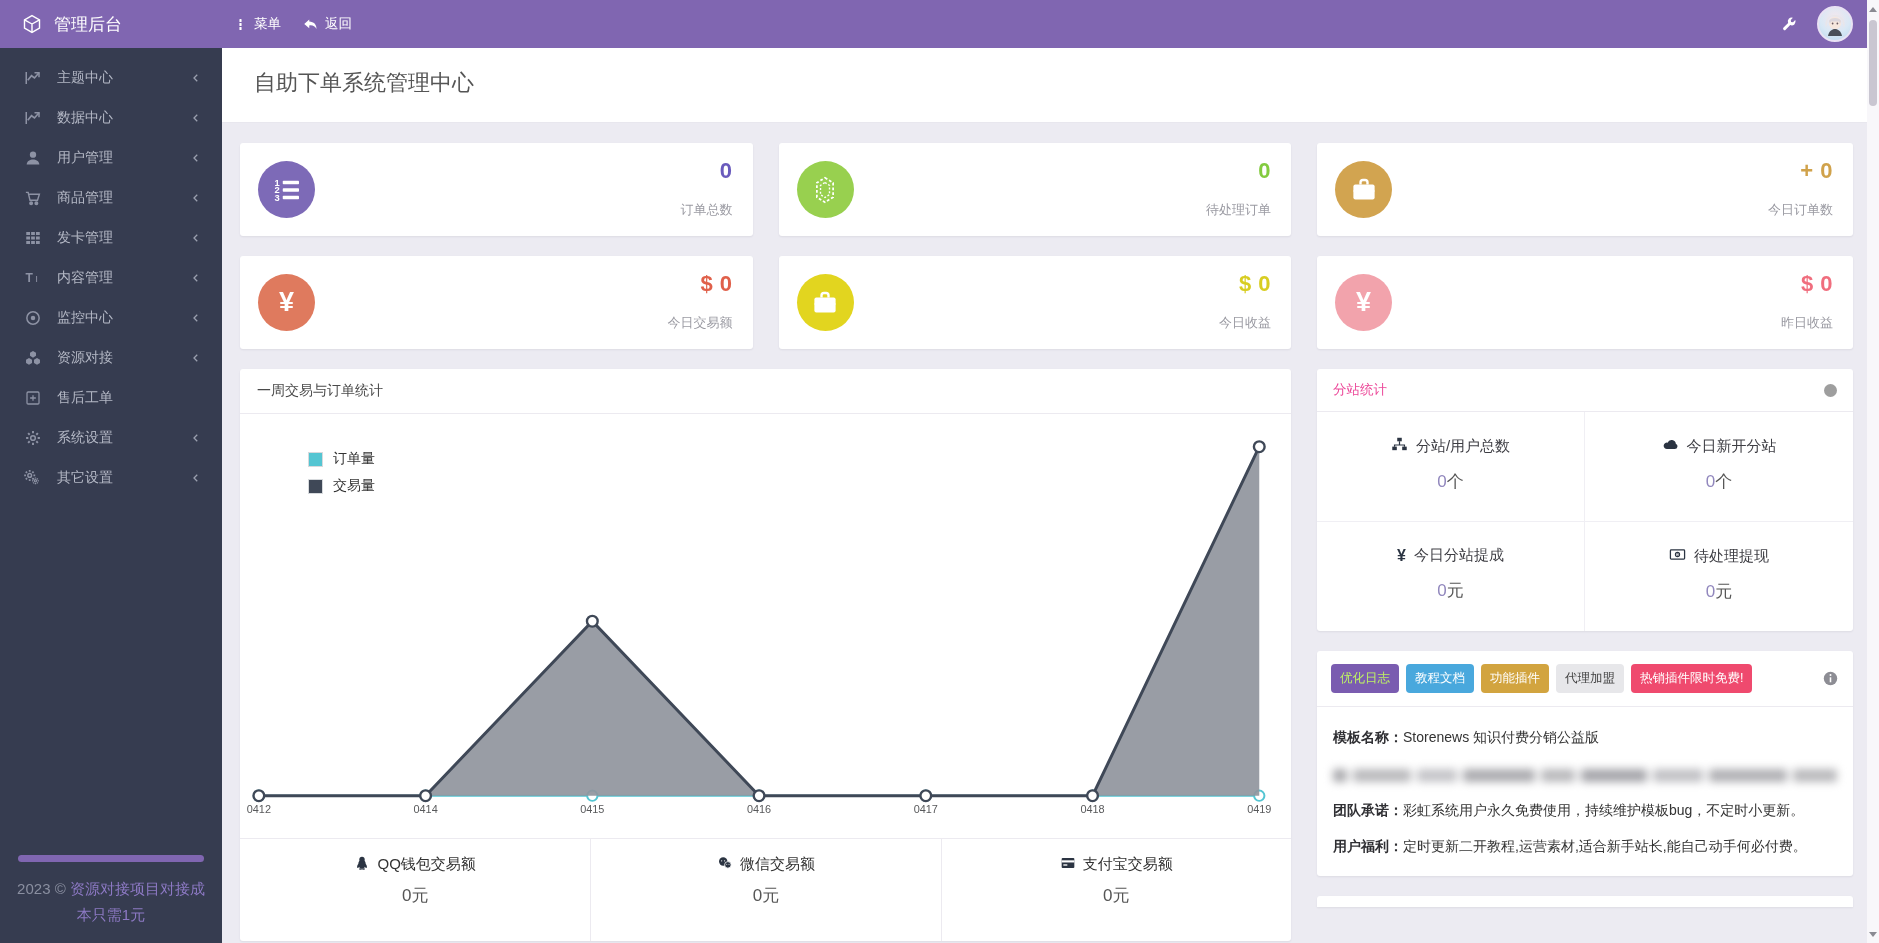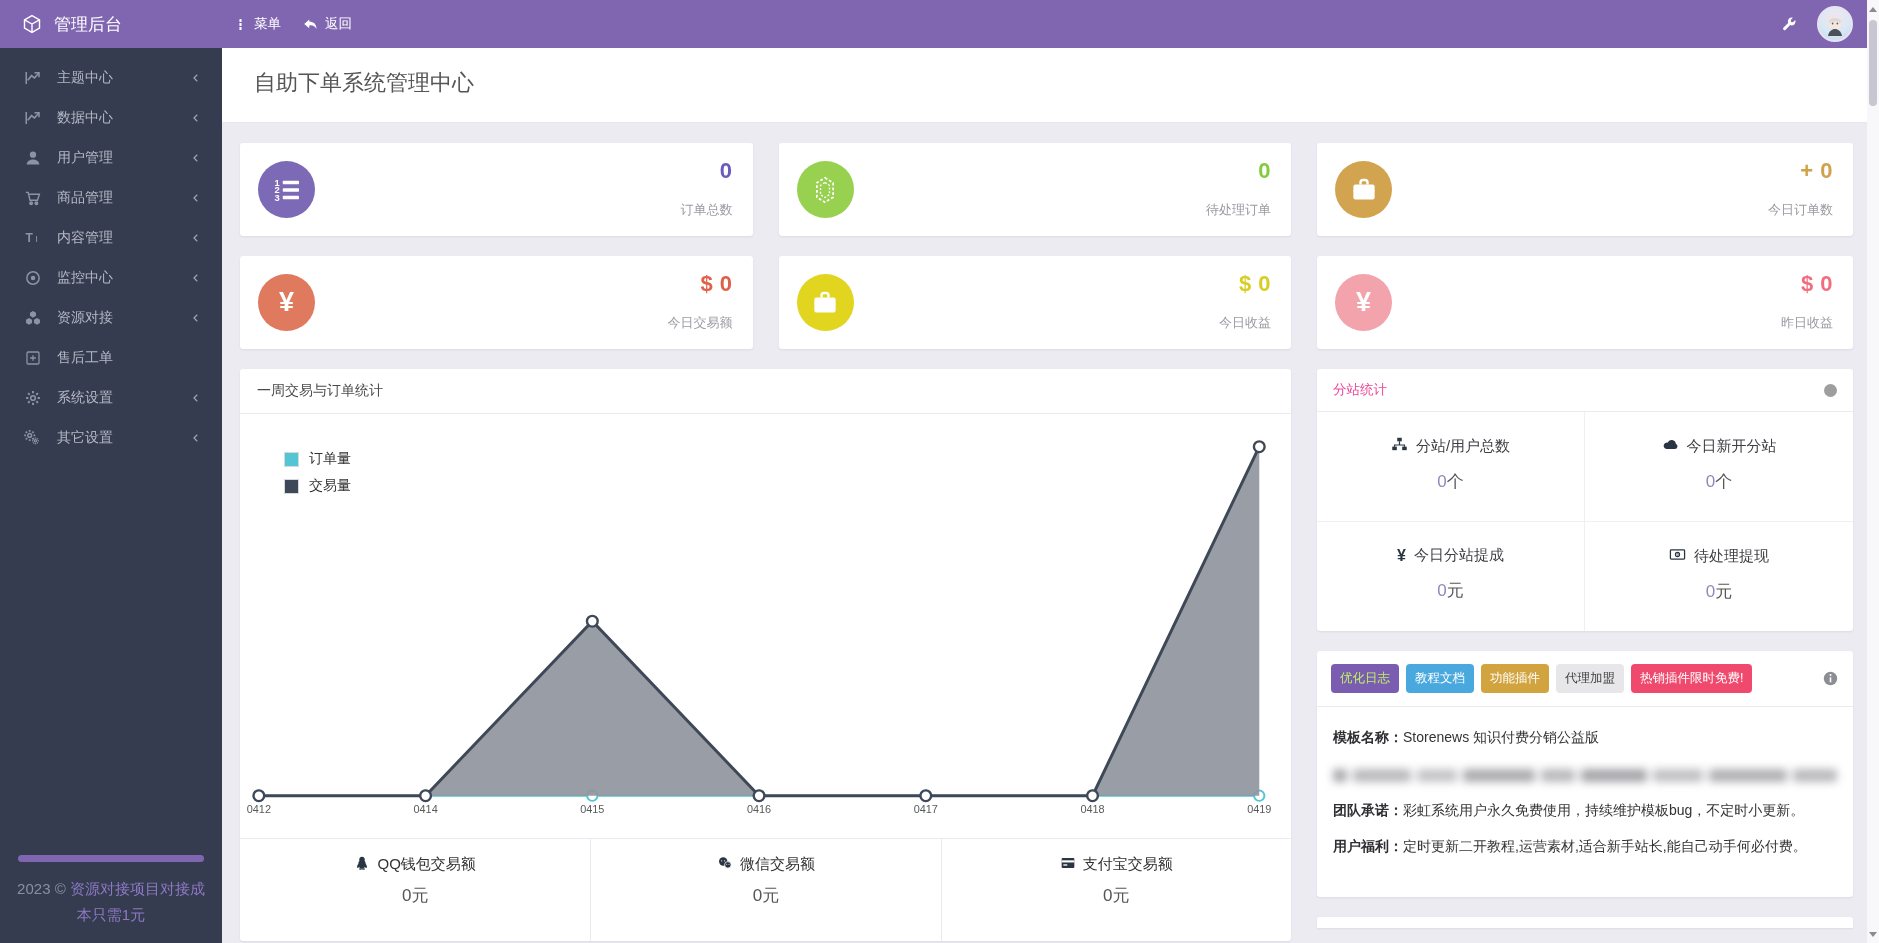--- a/index.html
+++ b/index.html
@@ -65,21 +65,21 @@
   .stat-icon svg { width:30px; height:30px; }
   .stat-icon .yen { font-size:27px; font-weight:bold; color:#fff; line-height:1; }
   .stat-value { position:absolute; right:20px; top:15px; font-size:22px; font-weight:bold; letter-spacing:.5px; }
   .stat-label { position:absolute; right:20px; bottom:17px; font-size:13px; color:#9a9aa2; }
 
   
   .chart-card { overflow:hidden; }
   .chart-header { padding:13px 17px; font-size:14px; color:#4a4a4a; border-bottom:1px solid #eceaf0; }
   .chart-body { position:relative; }
   .legend { position:absolute; left:44px; top:36px; display:flex; flex-direction:column; gap:9px; z-index:2; }
-  .legend-row { display:flex; align-items:center; gap:10px; cursor:pointer; }
+  .legend-row { display:flex; align-items:center; gap:10px; cursor:pointer;margin-left:24px; }
   .legend-swatch { width:15px; height:15px; border:1px solid #d7dadd; }
   .legend-label { font-size:14px; color:#333; }
   .chart-svg-wrap svg { display:block; width:100%; height:auto; }
 
   .pay-row { display:grid; grid-template-columns:1fr 1fr 1fr; border-top:1px solid #eceaf0; }
   .pay-cell { text-align:center; padding:16px 8px 34px; }
   .pay-cell + .pay-cell { border-left:1px solid #eceaf0; }
   .pay-label { font-size:15px; color:#333; display:inline-flex; align-items:center; gap:7px; }
   .pay-label svg { width:16px; height:16px; color:#2b3442; }
   .pay-value { margin-top:10px; font-size:17px; color:#555; }
@@ -97,21 +97,21 @@
   .sub-label .yen-sm { font-weight:bold; color:#2b3442; font-size:16px; }
   .sub-value { margin-top:14px; font-size:17px; }
   .sub-num { color:#9187bd; }
   .sub-unit { color:#555; }
 
   
   .badge-row { display:flex; align-items:center; gap:7px; padding:13px 14px; border-bottom:1px solid #eceaf0; flex-wrap:nowrap; }
   .badge { font-size:12.5px; padding:6px 9px; border-radius:4px; color:#fff; white-space:nowrap; cursor:pointer; }
   .info-icon { margin-left:auto; color:#8d8d94; display:inline-flex; }
   .info-icon svg { width:17px; height:17px; }
-  .promo-body { padding:6px 16px 26px; }
+  .promo-body { padding:6px 16px 5px; }
   .promo-line { margin:13px 0; font-size:14px; color:#333; line-height:1.65; }
   .promo-line b { color:#2f2f33; }
   .redacted { filter:blur(4px); display:flex; gap:6px; align-items:center; margin:16px 0 14px; height:20px; overflow:hidden; }
   .redacted i { display:inline-block; height:13px; border-radius:2px; background:#b9b9bc; }
   .stub-card { height:11px; border-radius:3px 3px 0 0; margin-bottom:0 !important; }
 
   
   .scrollbar { position:absolute; right:0; top:0; bottom:0; width:12px; background:#f8f7fa; z-index:40; }
   .sb-up, .sb-down { position:absolute; left:0; width:12px; height:14px; display:flex; align-items:center; justify-content:center; cursor:pointer; }
   .sb-up { top:2px; } .sb-down { bottom:2px; }
@@ -221,20 +221,41 @@
         </div>
         <div class="menu-item">
           <span class="mi-icon">
             <svg viewBox="0 0 24 24" fill="none" stroke="currentColor" stroke-width="1.9">
               <path d="M2.5 4.5h3L8 15h10l2.5-8H7"></path>
               <circle cx="9.5" cy="19" r="1.7" fill="currentColor"></circle>
               <circle cx="16.5" cy="19" r="1.7" fill="currentColor"></circle>
             </svg>
           </span>
           <span>商品管理</span>
+          <span class="chev">
+            <svg viewBox="0 0 24 24" fill="none" stroke="currentColor" stroke-width="2.6">
+              <path d="M14.5 5.5L8 12l6.5 6.5"></path>
+            </svg>
+          </span>
+        </div>
+        <div class="menu-item">
+          <span class="mi-icon">
+            <svg viewBox="0 0 24 24" fill="currentColor">
+              <rect x="3" y="4" width="5" height="4"></rect>
+              <rect x="9.5" y="4" width="5" height="4"></rect>
+              <rect x="16" y="4" width="5" height="4"></rect>
+              <rect x="3" y="10" width="5" height="4"></rect>
+              <rect x="9.5" y="10" width="5" height="4"></rect>
+              <rect x="16" y="10" width="5" height="4"></rect>
+              <rect x="3" y="16" width="5" height="4"></rect>
+              <rect x="9.5" y="16" width="5" height="4"></rect>
+              <rect x="16" y="16" width="5" height="4"></rect>
+            </svg>
+          </span>
+          <span>发卡管理</span>
           <span class="chev">
             <svg viewBox="0 0 24 24" fill="none" stroke="currentColor" stroke-width="2.6">
               <path d="M14.5 5.5L8 12l6.5 6.5"></path>
             </svg>
           </span>
         </div>
         <div class="menu-item">
           <span class="mi-icon">
             <svg viewBox="0 0 24 24" fill="currentColor">
               <text x="2" y="17" font-size="16" font-weight="bold" font-family="sans-serif">T</text>

